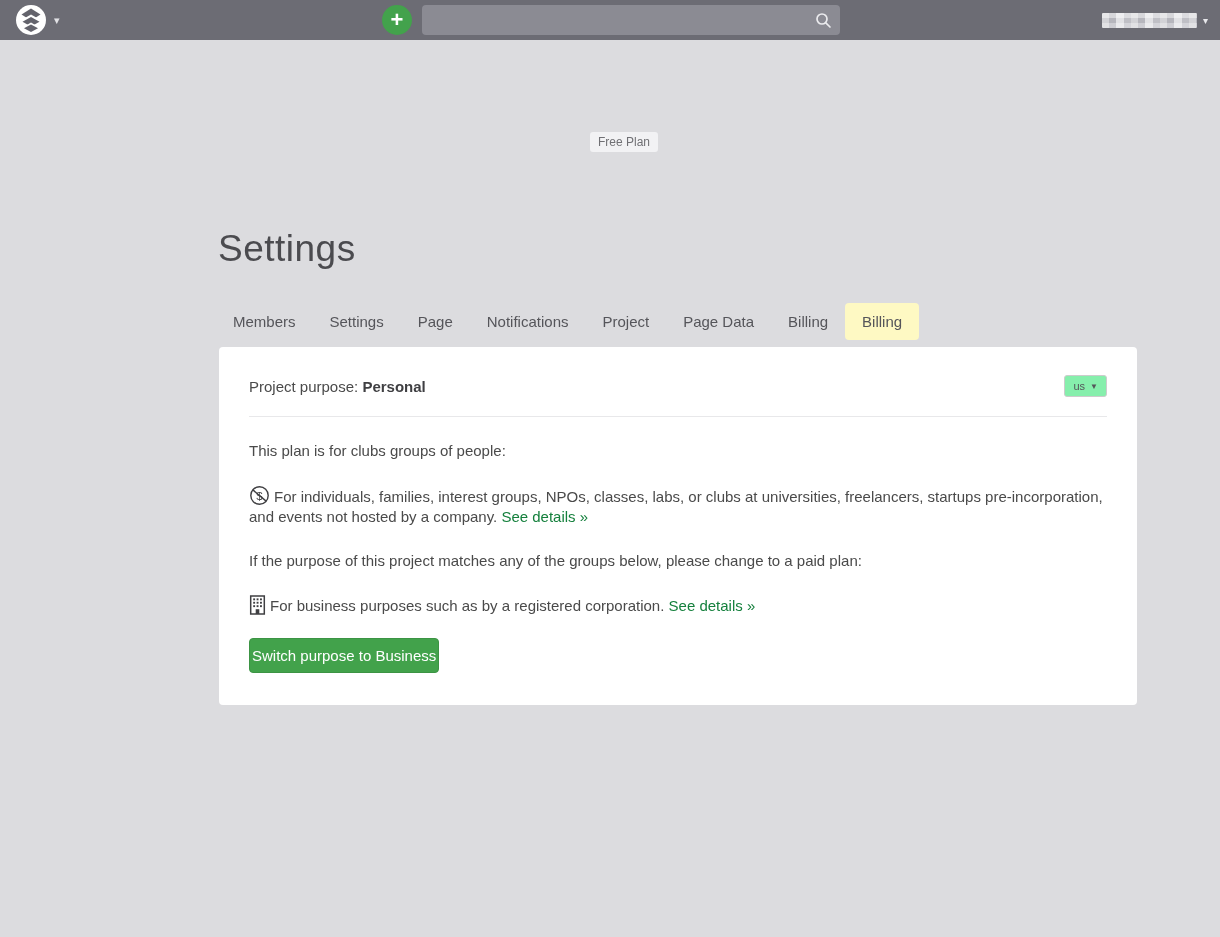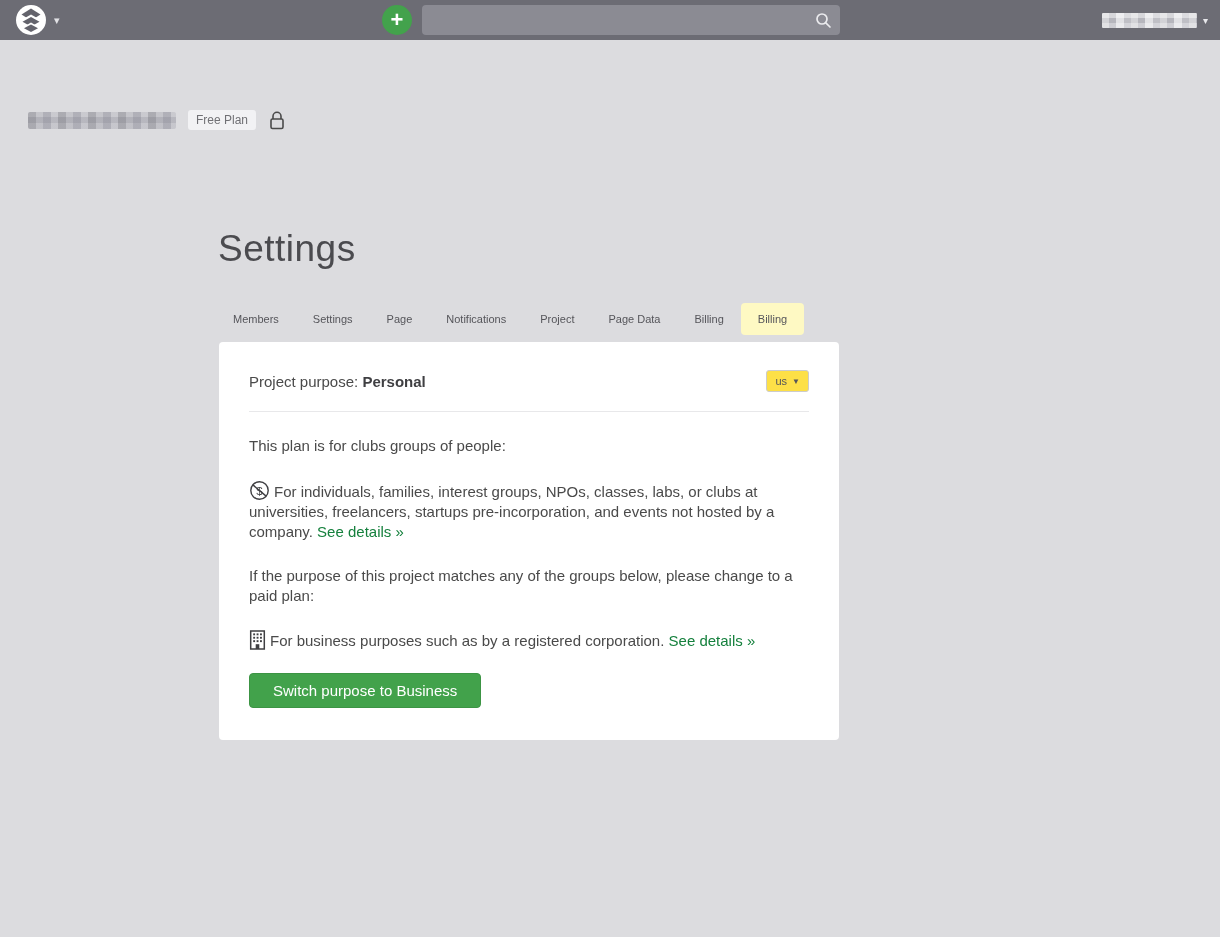--- a/index.html
+++ b/index.html
@@ -53,21 +53,21 @@
     width: 95px; height: 15px; border-radius: 1px;
     background-image:
       repeating-linear-gradient(90deg, rgba(255,255,255,0.55) 0 7px, rgba(255,255,255,0.25) 7px 14px, rgba(255,255,255,0.7) 14px 22px, rgba(255,255,255,0.35) 22px 29px),
       repeating-linear-gradient(0deg, rgba(210,210,218,0.8) 0 5px, rgba(170,170,180,0.8) 5px 10px, rgba(225,225,230,0.8) 10px 15px);
   }
   .user-caret { color: #e8e8ec; font-size: 10px; }
 
   
   .project-header {
     display: flex; align-items: center; gap: 12px;
-    padding: 80px 0 0 28px; height: 0; position: relative; z-index: 2;
+    padding: 80px 0 0 28px; height: 0; position: relative; z-index: 2; flex-direction: column;
   }
   .redacted-dark {
     width: 148px; height: 17px; border-radius: 2px;
     background-image:
       repeating-linear-gradient(90deg, rgba(120,120,128,0.40) 0 8px, rgba(165,165,172,0.25) 8px 15px, rgba(140,140,150,0.45) 15px 23px, rgba(185,185,192,0.25) 23px 30px),
       repeating-linear-gradient(0deg, rgba(200,200,206,0.9) 0 6px, rgba(178,178,186,0.9) 6px 12px, rgba(205,205,210,0.9) 12px 17px);
   }
   .plan-badge {
     background: #f2f2f4; color: #707074;
     font-size: 12px; padding: 3px 8px; border-radius: 3px;
@@ -80,57 +80,57 @@
   .page-title {
     margin-left: 218px;
     font-size: 37px; font-weight: 400; color: #4b4b4f;
     letter-spacing: 0.5px;
   }
 
   .tabs {
     display: flex; margin: 33px 0 0 216px;
   }
   .tab {
-    padding: 10px 17px; font-size: 11px; color: #55555a;
+    padding: 10px 17px; font-size: 15px; color: #55555a;
     cursor: pointer; border-radius: 4px; white-space: nowrap;
   }
   .tab.active { background: #fef9c3; }
 
   .card {
-    width: 620px; margin-left: 219px; margin-top: 7px;
+    width: 918px; margin-left: 219px; margin-top: 7px;
     background: #ffffff; border-radius: 4px;
     padding: 28px 30px 32px 30px;
   }
   .purpose-row {
     display: flex; align-items: center; justify-content: space-between;
   }
   .purpose-text { font-size: 15px; color: #4a4a4a; }
   .purpose-text b { color: #3f3f42; }
   .locale-btn {
     display: inline-flex; align-items: center; gap: 5px;
-    border: 1px solid #cccccc; border-radius: 3px; background: #fde047;
+    border: 1px solid #cccccc; border-radius: 3px; background: #86efac;
     font-size: 11px; color: #55555a; padding: 4px 8px; cursor: pointer;
     font-family: "Liberation Sans", "DejaVu Sans", sans-serif;
   }
   .locale-caret { font-size: 8px; color: #55555a; }
 
   .divider { border: none; border-top: 1px solid #e8e8ea; margin-top: 19px; }
 
   .card p { font-size: 15px; line-height: 20px; color: #4a4a4a; }
   .p-intro { margin-top: 24px; }
   .p-desc { margin-top: 24px; }
   .p-note { margin-top: 24px; }
   .inline-icon { vertical-align: -4px; margin-right: 4px; display: inline-block; }
   .see-link { color: #15803d; text-decoration: none; cursor: pointer; }
 
   .switch-btn {
     margin-top: 22px;
     display: inline-block;
     background: #42a24b; border: 1px solid #3c9444; border-radius: 4px;
-    color: #ffffff; font-size: 15px; padding: 8px 23px;
+    color: #ffffff; font-size: 15px; padding: 8px 2px;
     cursor: pointer;
     font-family: "Liberation Sans", "DejaVu Sans", sans-serif;
   }
 </style>
 </head>
 <body>
 
 <div class="navbar">
 
   <div class="nav-left">

